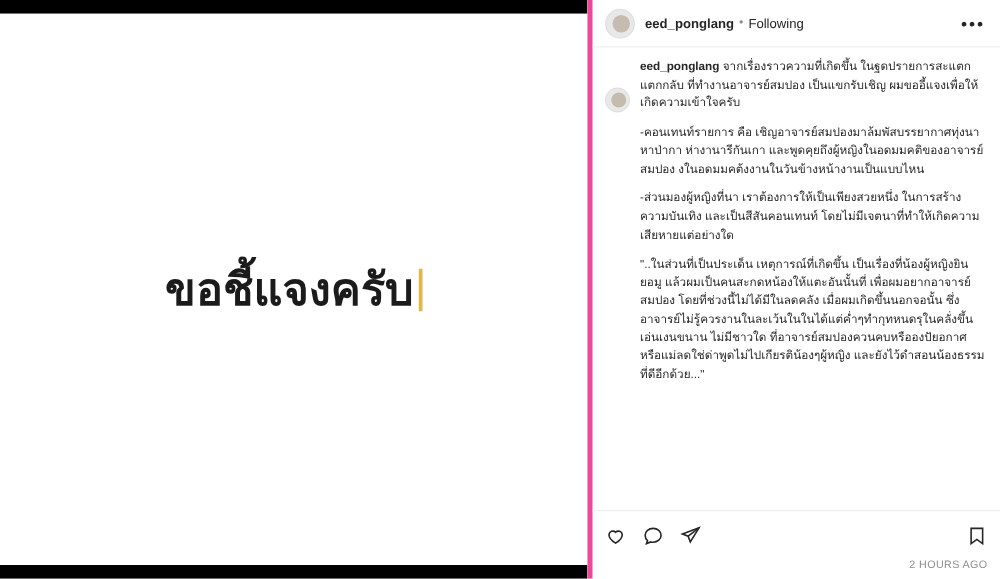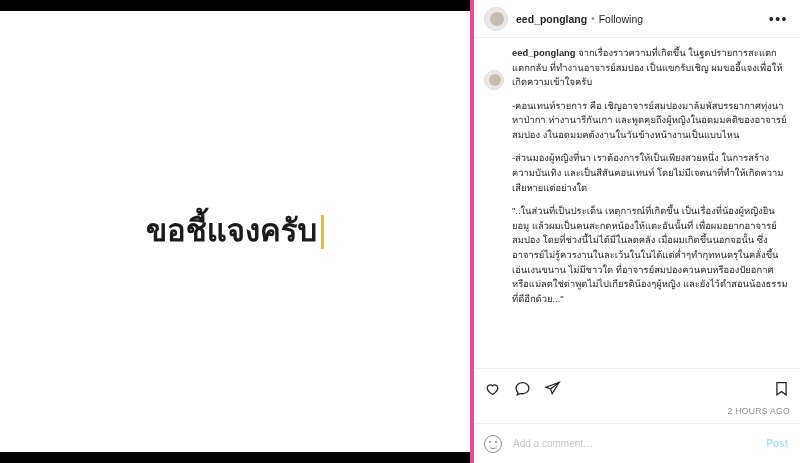--- a/index.html
+++ b/index.html
@@ -46,21 +46,21 @@
     align-items: center;
     justify-content: center;
   }
   .media-text-wrap {
     display: flex;
     align-items: center;
     justify-content: center;
     gap: 4px;
   }
   .media-text {
-    font-size: 31px;
+    font-size: 36px;
     font-weight: bold;
     color: #1b1b1b;
     letter-spacing: 0px;
     white-space: nowrap;
     line-height: 1.1;
   }
   .media-caret {
     display: inline-block;
     width: 3px;
     height: 34px;
@@ -325,20 +325,15 @@
         </span>
         <span class="icon spacer">
           <svg viewBox="0 0 24 24" fill="none" stroke="currentColor" stroke-width="1.8">
             <path d="M18.5 21 12 16.3 5.5 21V3.8h13z"></path>
           </svg>
         </span>
       </div>
       <div class="timestamp">2 HOURS AGO</div>
     </div>
 
-    <div class="add-comment">
-      <div class="emoji-btn"></div>
-      <input class="comment-input" type="text" placeholder="Add a comment…" style="">
-      <button class="post-btn">Post</button>
-    </div>
 
   </div>
 </div>
 
 </body></html>

